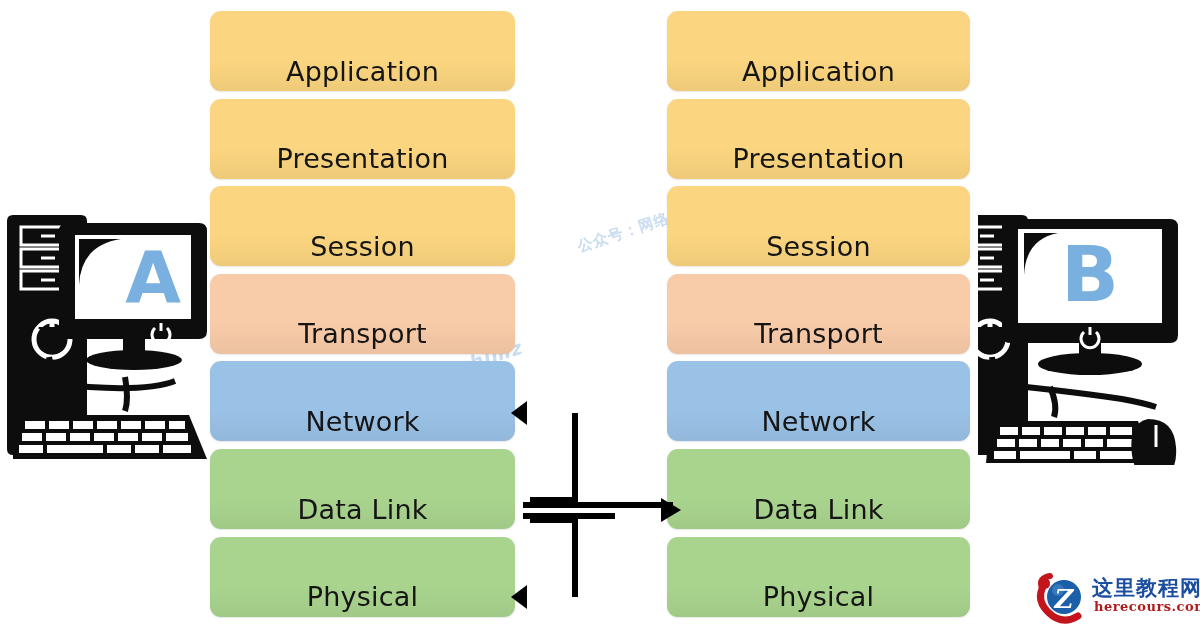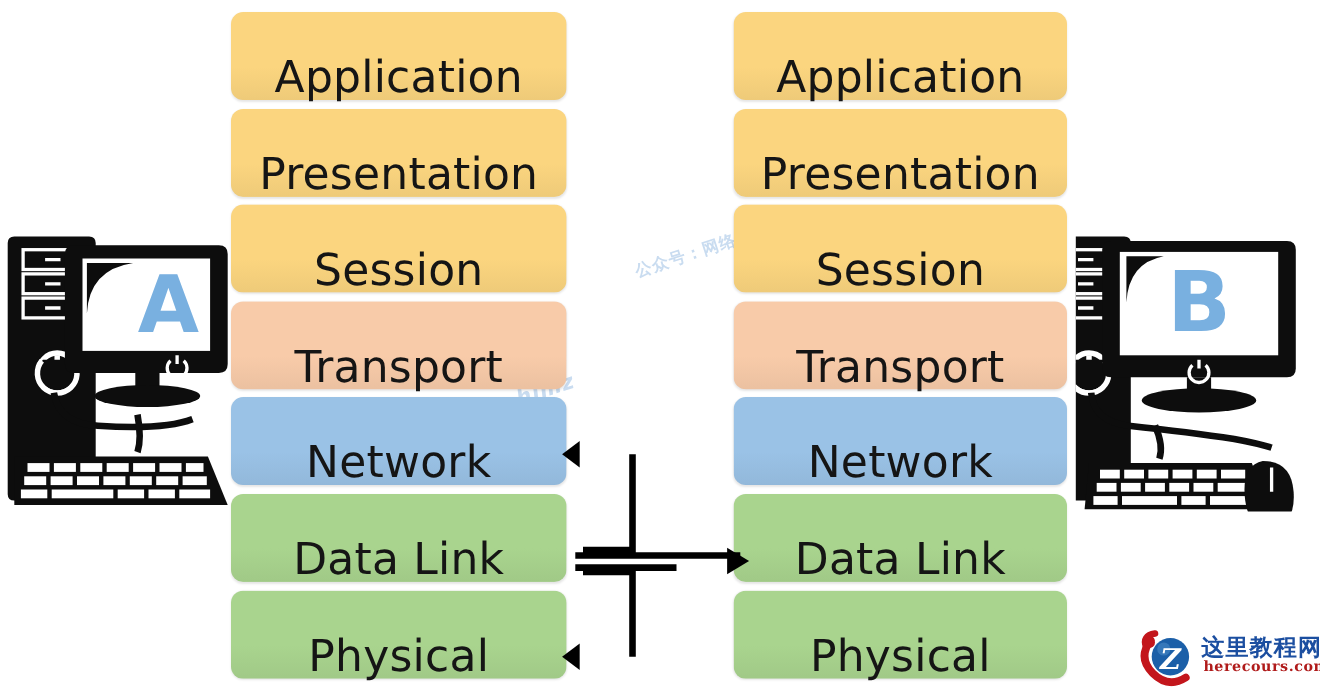--- a/index.html
+++ b/index.html
@@ -37,21 +37,21 @@
   #stack-right{left:667px;top:11px;width:303px;height:612px;}
 
   .layer{
     position:absolute;left:0;width:100%;height:80px;
     border-radius:11px;
     box-sizing:border-box;
     display:flex;align-items:center;justify-content:center;
     box-shadow:0 1px 2px rgba(0,0,0,0.10);
   }
   .layer .lbl{
-    font-size:40px;
+    font-size:27px;
     color:#151515;
     font-weight:400;
     letter-spacing:0.2px;
     line-height:1;
     margin-top:40px;
   }
 
   
   #arrows{position:absolute;left:505px;top:380px;width:180px;height:240px;z-index:5;}
 

